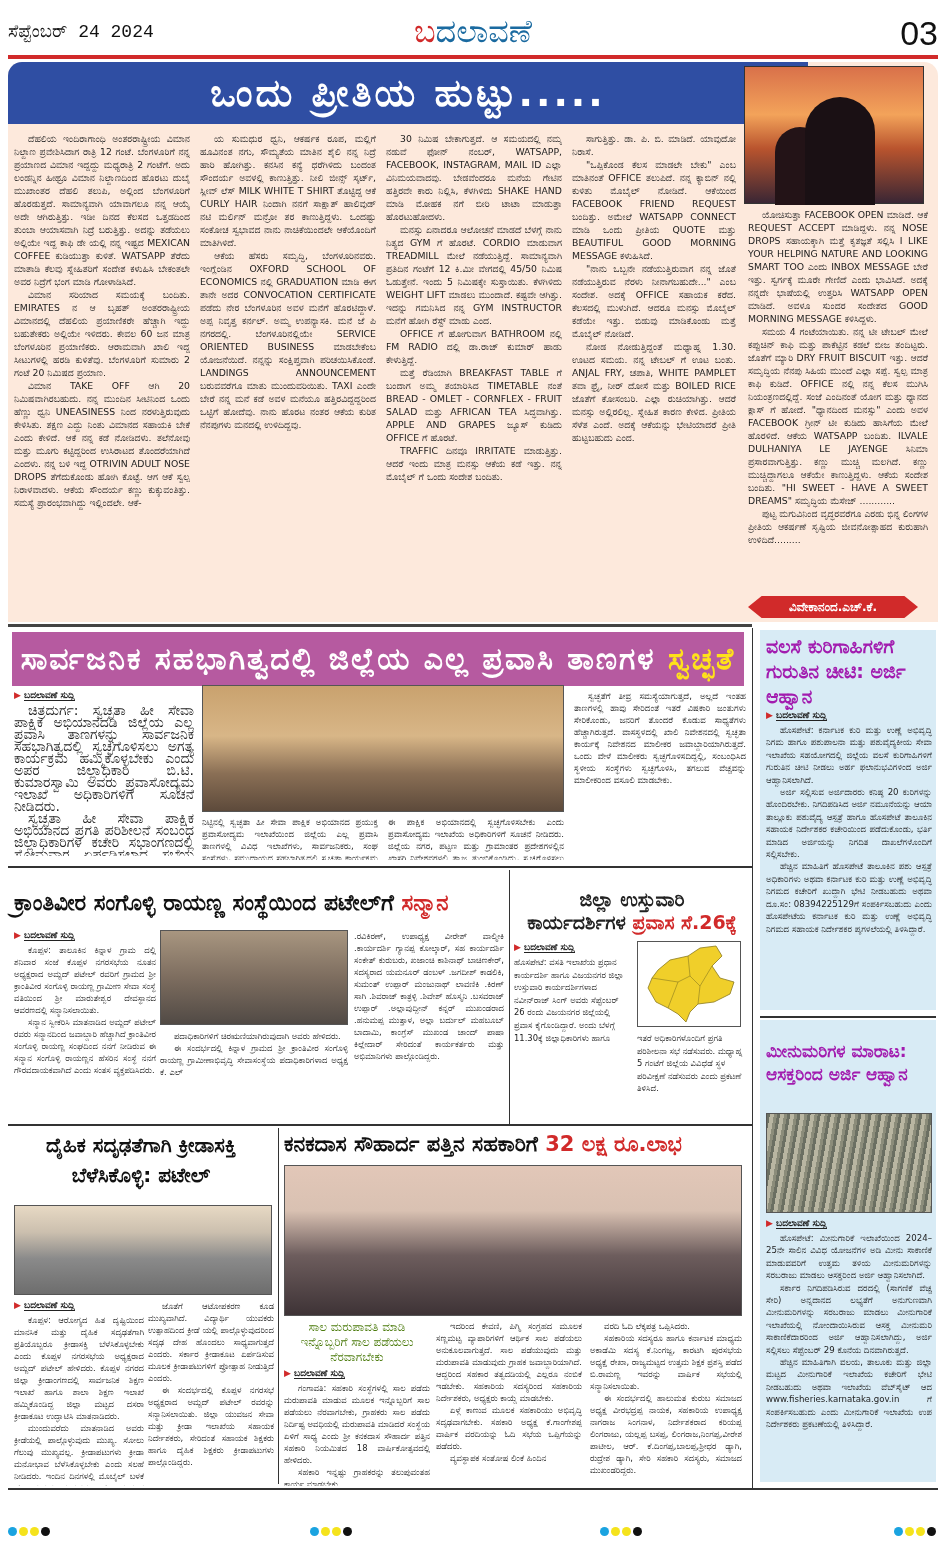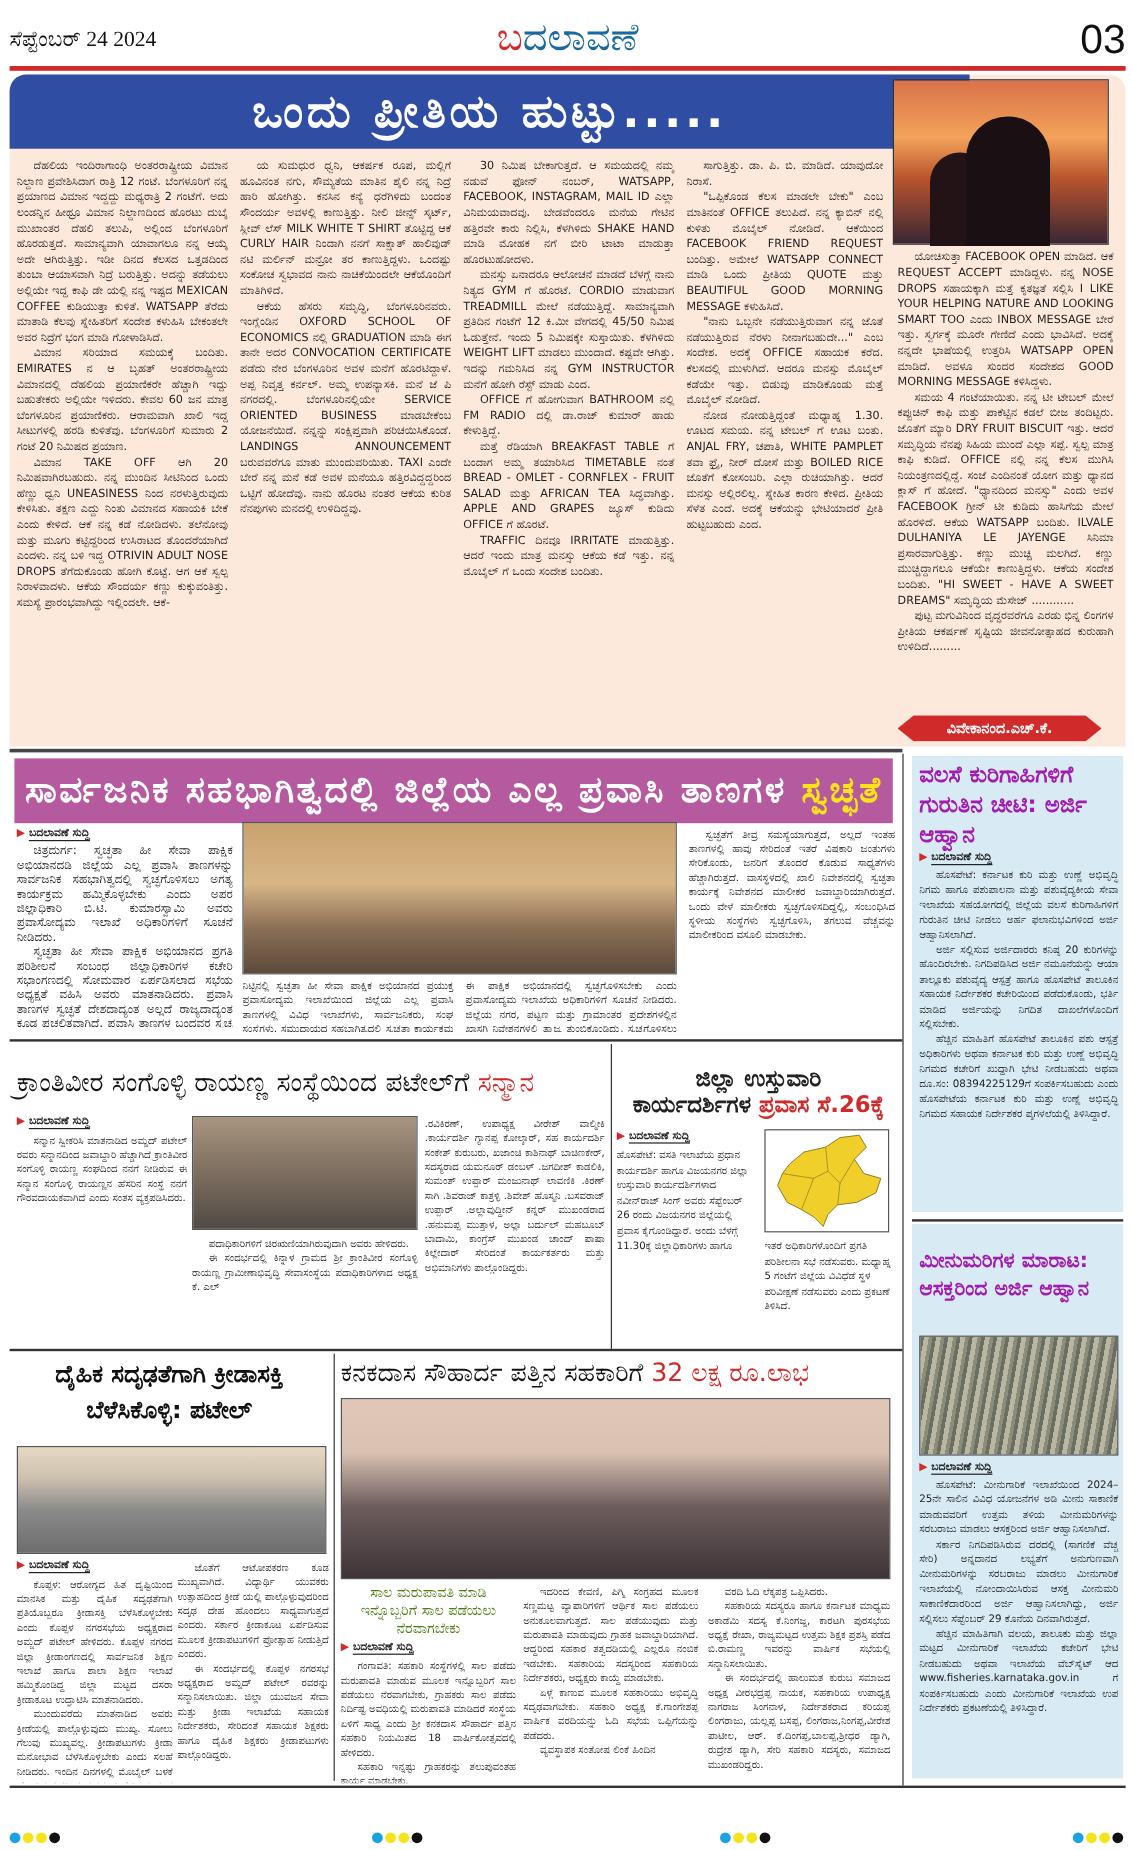--- a/index.html
+++ b/index.html
@@ -1,19 +1,19 @@
 <!DOCTYPE html>
 <html><head>
 <meta charset="utf-8">
 <style>
 *{box-sizing:border-box;margin:0;padding:0}
 body{width:945px;height:1542px;background:#fff;font-family:"DejaVu Sans",sans-serif;color:#222;position:relative;overflow:hidden}
 .abs{position:absolute}
 .masthead{left:8px;top:10px;width:930px;height:42px}
-.mh-date{left:0;top:12px;font-size:18px;font-family:Liberation Serif, serif;color:#111}
+.mh-date{left:0;top:12px;font-size:18px;font-family:Liberation Mono, monospace;color:#111}
 .mh-logo{left:0;right:0;top:2px;text-align:center;font-size:32px;font-weight:normal;color:#1a6aa0}
 .mh-logo .first{color:#d12a2a}
 .mh-page{right:0;top:4px;font-size:34px;font-family:"Liberation Sans",sans-serif;color:#111}
 .redline{left:8px;top:55px;width:930px;height:4px;background:#d12a2a}
 .love-box{left:8px;top:62px;width:930px;height:560px;background:#fde9dc;border-radius:14px 14px 0 0}
 .love-title{left:8px;top:62px;width:800px;height:62px;background:#2f4ea3;border-radius:14px 0 0 0;color:#fff;font-size:38px;font-weight:bold;text-align:center;line-height:62px;letter-spacing:3px}
 .love-photo{left:744px;top:66px;width:180px;height:138px;background:linear-gradient(180deg,#d9714a 0%,#f3a35a 35%,#b9542e 60%,#3a2634 100%);border:1px solid #333}
 .love-photo .sil{position:absolute;left:60px;top:30px;width:70px;height:108px;background:#1a1014;border-radius:35px 35px 0 0}
 .love-photo .sil2{position:absolute;left:30px;top:60px;width:50px;height:78px;background:#231317;border-radius:25px 25px 0 0}
 .col{position:absolute;font-size:9.3px;line-height:13px;text-align:justify;color:#222;overflow:hidden}
@@ -21,21 +21,21 @@
 .byline-red{left:748px;top:596px;width:170px;height:22px;background:#d12a2a;color:#fff;font-size:12px;font-weight:bold;text-align:center;line-height:22px;clip-path:polygon(8% 0,92% 0,100% 50%,92% 100%,8% 100%,0 50%)}
 .sec-rule{height:3px;background:#444}
 .swach-title{left:12px;top:632px;width:732px;height:54px;background:#b65aa0;color:#fff;font-size:30px;font-weight:bold;text-align:center;line-height:54px;letter-spacing:2px}
 .swach-title .hl{color:#ffe21a}
 .tag{font-size:9px;font-weight:bold;color:#222}
 .tag::before{content:"▶ ";color:#d12a2a}
 .tag span{border-bottom:1.5px solid #222}
 .photo{background:linear-gradient(135deg,#b8a58a,#7a6a58 50%,#c6b29a);border:1px solid #555}
 .sidebox{background:#d8ebf5}
 .side-title{font-size:19px;font-weight:bold;line-height:25px;color:#a21caf}
-.h-big{font-size:24px;font-weight:normal;color:#111;white-space:nowrap}
+.h-big{font-size:24px;font-weight:bold;color:#111;white-space:nowrap}
 .h-big .red{color:#d12a2a}
 .vline{background:#333;width:1px}
 .hline{background:#333;height:1px}
 .map{background:#fff;border:1px solid #555}
 .dots{display:flex;gap:2px}
 .dots i{width:9px;height:9px;border-radius:50%;display:block}
 </style>
 </head>
 <body>
 
@@ -78,21 +78,21 @@
     <p>ಯೋಚಿಸುತ್ತಾ FACEBOOK OPEN ಮಾಡಿದೆ. ಆಕೆ REQUEST ACCEPT ಮಾಡಿದ್ದಳು. ನನ್ನ NOSE DROPS ಸಹಾಯಕ್ಕಾಗಿ ಮತ್ತೆ ಕೃತಜ್ಞತೆ ಸಲ್ಲಿಸಿ I LIKE YOUR HELPING NATURE AND LOOKING SMART TOO ಎಂದು INBOX MESSAGE ಬೇರೆ ಇತ್ತು. ಸ್ವರ್ಗಕ್ಕೆ ಮೂರೇ ಗೇಣಿದೆ ಎಂದು ಭಾವಿಸಿದೆ. ಅದಕ್ಕೆ ನನ್ನದೇ ಭಾಷೆಯಲ್ಲಿ ಉತ್ತರಿಸಿ WATSAPP OPEN ಮಾಡಿದೆ. ಅವಳೂ ಸುಂದರ ಸಂದೇಶದ GOOD MORNING MESSAGE ಕಳಿಸಿದ್ದಳು.</p>
     <p>ಸಮಯ 4 ಗಂಟೆಯಾಯಿತು. ನನ್ನ ಟೀ ಟೇಬಲ್ ಮೇಲೆ ಕಪ್ಪುಚಿನ್ ಕಾಫಿ ಮತ್ತು ಪಾಕೆಟ್ಟಿನ ಕಡಲೆ ಬೀಜ ತಂದಿಟ್ಟರು. ಜೊತೆಗೆ ಮ್ಯಾರಿ DRY FRUIT BISCUIT ಇತ್ತು. ಆದರೆ ಸಮೃದ್ಧಿಯ ನೆನಪು ಸಿಹಿಯ ಮುಂದೆ ಎಲ್ಲಾ ಸಪ್ಪೆ. ಸ್ವಲ್ಪ ಮಾತ್ರ ಕಾಫಿ ಕುಡಿದೆ. OFFICE ನಲ್ಲಿ ನನ್ನ ಕೆಲಸ ಮುಗಿಸಿ ನಿಯಂತ್ರಣದಲ್ಲಿದ್ದೆ. ಸಂಜೆ ಎಂದಿನಂತೆ ಯೋಗ ಮತ್ತು ಧ್ಯಾನದ ಕ್ಲಾಸ್ ಗೆ ಹೋದೆ. "ಧ್ಯಾನದಿಂದ ಮನಸ್ಸು" ಎಂದು ಅವಳ FACEBOOK ಗ್ರೀನ್ ಟೀ ಕುಡಿದು ಹಾಸಿಗೆಯ ಮೇಲೆ ಹೊರಳಿದೆ. ಆಕೆಯ WATSAPP ಬಂದಿತು. ILVALE DULHANIYA LE JAYENGE ಸಿನಿಮಾ ಪ್ರಸಾರವಾಗುತ್ತಿತ್ತು. ಕಣ್ಣು ಮುಚ್ಚಿ ಮಲಗಿದೆ. ಕಣ್ಣು ಮುಚ್ಚಿದ್ದಾಗಲೂ ಆಕೆಯೇ ಕಾಣುತ್ತಿದ್ದಳು. ಆಕೆಯ ಸಂದೇಶ ಬಂದಿತು. "HI SWEET - HAVE A SWEET DREAMS" ಸಮೃದ್ಧಿಯ ಮೆಸೇಜ್ ............</p>
     <p>ಪುಟ್ಟ ಮಗುವಿನಿಂದ ವೃದ್ಧರವರೆಗೂ ಎರಡು ಭಿನ್ನ ಲಿಂಗಗಳ ಪ್ರೀತಿಯ ಆಕರ್ಷಣೆ ಸೃಷ್ಟಿಯ ಜೀವನೋತ್ಸಾಹದ ಕುರುಹಾಗಿ ಉಳಿದಿದೆ.........</p>
   </div>
 <div class="abs byline-red">ವಿವೇಕಾನಂದ.ಎಚ್.ಕೆ.</div>
 
 <div class="abs sec-rule" style="left:8px;top:624px;width:744px"></div>
 
 <div class="abs swach-title"><span>ಸಾರ್ವಜನಿಕ ಸಹಭಾಗಿತ್ವದಲ್ಲಿ ಜಿಲ್ಲೆಯ ಎಲ್ಲ ಪ್ರವಾಸಿ ತಾಣಗಳ </span><span class="hl">ಸ್ವಚ್ಛತೆ</span></div>
 <div class="abs tag" style="left:14px;top:690px"><span>ಬದಲಾವಣೆ ಸುದ್ದಿ</span></div>
-<div class="col" style="left:14px;top:704px;width:180px;height:152px;font-size:10px;line-height:12px">
+<div class="col" style="left:14px;top:704px;width:180px;height:152px;font-size:14px;line-height:12px">
     <p>ಚಿತ್ರದುರ್ಗ: ಸ್ವಚ್ಛತಾ ಹೀ ಸೇವಾ ಪಾಕ್ಷಿಕ ಅಭಿಯಾನದಡಿ ಜಿಲ್ಲೆಯ ಎಲ್ಲ ಪ್ರವಾಸಿ ತಾಣಗಳನ್ನು ಸಾರ್ವಜನಿಕ ಸಹಭಾಗಿತ್ವದಲ್ಲಿ ಸ್ವಚ್ಛಗೊಳಿಸಲು ಅಗತ್ಯ ಕಾರ್ಯಕ್ರಮ ಹಮ್ಮಿಕೊಳ್ಳಬೇಕು ಎಂದು ಅಪರ ಜಿಲ್ಲಾಧಿಕಾರಿ ಬಿ.ಟಿ. ಕುಮಾರಸ್ವಾಮಿ ಅವರು ಪ್ರವಾಸೋದ್ಯಮ ಇಲಾಖೆ ಅಧಿಕಾರಿಗಳಿಗೆ ಸೂಚನೆ ನೀಡಿದರು.</p>
     <p>ಸ್ವಚ್ಛತಾ ಹೀ ಸೇವಾ ಪಾಕ್ಷಿಕ ಅಭಿಯಾನದ ಪ್ರಗತಿ ಪರಿಶೀಲನೆ ಸಂಬಂಧ ಜಿಲ್ಲಾಧಿಕಾರಿಗಳ ಕಚೇರಿ ಸಭಾಂಗಣದಲ್ಲಿ ಸೋಮವಾರ ಏರ್ಪಡಿಸಲಾದ ಸಭೆಯ ಅಧ್ಯಕ್ಷತೆ ವಹಿಸಿ ಅವರು ಮಾತನಾಡಿದರು. ಪ್ರವಾಸಿ ತಾಣಗಳ ಸ್ವಚ್ಛತೆ ದೇಶದಾದ್ಯಂತ ಅಲ್ಲದೆ ರಾಜ್ಯದಾದ್ಯಂತ ಕೂಡ ಪ್ರಚಲಿತವಾಗಿದೆ. ಪ್ರವಾಸಿ ತಾಣಗಳ ಬಂದವರ ಸ್ವಚ್ಛ ವಾತಾವರಣದ ಅನುಭವ ಪಡೆಯಲು ಅಗತ್ಯ ಮಾಹಿತಿ ದೊರಕುವಂತಿರಬೇಕು. ಈ</p>
   </div>
 <div class="abs photo" style="left:202px;top:685px;width:362px;height:127px;background:linear-gradient(180deg,#c9a26e 0%,#d8b687 40%,#8a6f55 70%,#5d4a3b)"></div>
 <div class="col" style="left:202px;top:816px;width:176px;height:44px;font-size:8.6px;line-height:12px">ನಿಟ್ಟಿನಲ್ಲಿ ಸ್ವಚ್ಛತಾ ಹೀ ಸೇವಾ ಪಾಕ್ಷಿಕ ಅಭಿಯಾನದ ಪ್ರಯುಕ್ತ ಪ್ರವಾಸೋದ್ಯಮ ಇಲಾಖೆಯಿಂದ ಜಿಲ್ಲೆಯ ಎಲ್ಲ ಪ್ರವಾಸಿ ತಾಣಗಳಲ್ಲಿ ವಿವಿಧ ಇಲಾಖೆಗಳು, ಸಾರ್ವಜನಿಕರು, ಸಂಘ ಸಂಸ್ಥೆಗಳು, ಸಮುದಾಯದ ಸಹಭಾಗಿತ್ವದಲ್ಲಿ ಸ್ವಚ್ಛತಾ ಕಾರ್ಯಕ್ರಮ ರೂಪಿಸಬೇಕು. ಚಿತ್ರದುರ್ಗದ ಐತಿಹಾಸಿಕ ಕೋಟೆ, ಚಂದ್ರವಳ್ಳಿ ಸೇರಿದಂತೆ ವಿವಿಧ ಪ್ರಮುಖ ಪ್ರವಾಸಿ ತಾಣಗಳು</div>
 <div class="col" style="left:388px;top:816px;width:176px;height:44px;font-size:8.6px;line-height:12px">ಈ ಪಾಕ್ಷಿಕ ಅಭಿಯಾನದಲ್ಲಿ ಸ್ವಚ್ಛಗೊಳಿಸಬೇಕು ಎಂದು ಪ್ರವಾಸೋದ್ಯಮ ಇಲಾಖೆಯ ಅಧಿಕಾರಿಗಳಿಗೆ ಸೂಚನೆ ನೀಡಿದರು. ಜಿಲ್ಲೆಯ ನಗರ, ಪಟ್ಟಣ ಮತ್ತು ಗ್ರಾಮಾಂತರ ಪ್ರದೇಶಗಳಲ್ಲಿನ ಖಾಸಗಿ ನಿವೇಶನಗಳಲ್ಲಿ ತ್ಯಾಜ್ಯ ತುಂಬಿಕೊಂಡಿದ್ದು, ಸ್ವಚ್ಛಗೊಳಿಸಲು ಅಗತ್ಯವಾಗಿದೆ. ಖಾಲಿ ನಿವೇಶನದಲ್ಲಿ ಕಸದ ರಾಶಿ ಕಂಡುಬರುತ್ತಿದ್ದು, ಇದರಿಂದಲೂ ನಗರದ</div>
 <div class="col" style="left:574px;top:690px;width:172px;height:170px;font-size:8.6px;line-height:12px">
     <p>ಸ್ವಚ್ಛತೆಗೆ ತೀವ್ರ ಸಮಸ್ಯೆಯಾಗುತ್ತದೆ, ಅಲ್ಲದೆ ಇಂತಹ ತಾಣಗಳಲ್ಲಿ ಹಾವು ಸೇರಿದಂತೆ ಇತರೆ ವಿಷಕಾರಿ ಜಂತುಗಳು ಸೇರಿಕೊಂಡು, ಜನರಿಗೆ ತೊಂದರೆ ಕೊಡುವ ಸಾಧ್ಯತೆಗಳು ಹೆಚ್ಚಾಗಿರುತ್ತದೆ. ವಾಸಸ್ಥಳದಲ್ಲಿ ಖಾಲಿ ನಿವೇಶನದಲ್ಲಿ ಸ್ವಚ್ಛತಾ ಕಾರ್ಯಕ್ಕೆ ನಿವೇಶನದ ಮಾಲೀಕರ ಜವಾಬ್ದಾರಿಯಾಗಿರುತ್ತದೆ. ಒಂದು ವೇಳೆ ಮಾಲೀಕರು ಸ್ವಚ್ಛಗೊಳಿಸದಿದ್ದಲ್ಲಿ, ಸಂಬಂಧಿಸಿದ ಸ್ಥಳೀಯ ಸಂಸ್ಥೆಗಳು ಸ್ವಚ್ಛಗೊಳಿಸಿ, ತಗಲುವ ವೆಚ್ಚವನ್ನು ಮಾಲೀಕರಿಂದ ವಸೂಲಿ ಮಾಡಬೇಕು.</p>
   </div>
 
@@ -105,20 +105,21 @@
 <div class="col" style="left:766px;top:724px;width:166px;height:282px;font-size:8.6px;line-height:12.4px">
     <p>ಹೊಸಪೇಟೆ: ಕರ್ನಾಟಕ ಕುರಿ ಮತ್ತು ಉಣ್ಣೆ ಅಭಿವೃದ್ಧಿ ನಿಗಮ ಹಾಗೂ ಪಶುಪಾಲನಾ ಮತ್ತು ಪಶುವೈದ್ಯಕೀಯ ಸೇವಾ ಇಲಾಖೆಯ ಸಹಯೋಗದಲ್ಲಿ ಜಿಲ್ಲೆಯ ವಲಸೆ ಕುರಿಗಾಹಿಗಳಿಗೆ ಗುರುತಿನ ಚೀಟಿ ನೀಡಲು ಅರ್ಹ ಫಲಾನುಭವಿಗಳಿಂದ ಅರ್ಜಿ ಆಹ್ವಾನಿಸಲಾಗಿದೆ.</p>
     <p>ಅರ್ಜಿ ಸಲ್ಲಿಸುವ ಅರ್ಜಿದಾರರು ಕನಿಷ್ಠ 20 ಕುರಿಗಳನ್ನು ಹೊಂದಿರಬೇಕು. ನಿಗದಿಪಡಿಸಿದ ಅರ್ಜಿ ನಮೂನೆಯನ್ನು ಆಯಾ ತಾಲ್ಲೂಕು ಪಶುವೈದ್ಯ ಆಸ್ಪತ್ರೆ ಹಾಗೂ ಹೊಸಪೇಟೆ ತಾಲೂಕಿನ ಸಹಾಯಕ ನಿರ್ದೇಶಕರ ಕಚೇರಿಯಿಂದ ಪಡೆದುಕೊಂಡು, ಭರ್ತಿ ಮಾಡಿದ ಅರ್ಜಿಯನ್ನು ನಿಗದಿತ ದಾಖಲೆಗಳೊಂದಿಗೆ ಸಲ್ಲಿಸಬೇಕು.</p>
     <p>ಹೆಚ್ಚಿನ ಮಾಹಿತಿಗೆ ಹೊಸಪೇಟೆ ತಾಲೂಕಿನ ಪಶು ಆಸ್ಪತ್ರೆ ಅಧಿಕಾರಿಗಳು ಅಥವಾ ಕರ್ನಾಟಕ ಕುರಿ ಮತ್ತು ಉಣ್ಣೆ ಅಭಿವೃದ್ಧಿ ನಿಗಮದ ಕಚೇರಿಗೆ ಖುದ್ದಾಗಿ ಭೇಟಿ ನೀಡಬಹುದು ಅಥವಾ ದೂ.ಸಂ: 08394225129ಗೆ ಸಂಪರ್ಕಿಸಬಹುದು ಎಂದು ಹೊಸಪೇಟೆಯ ಕರ್ನಾಟಕ ಕುರಿ ಮತ್ತು ಉಣ್ಣೆ ಅಭಿವೃದ್ಧಿ ನಿಗಮದ ಸಹಾಯಕ ನಿರ್ದೇಶಕರ ಪ್ಶಗಳಲೆಯಲ್ಲಿ ತಿಳಿಸಿದ್ದಾರೆ.</p>
   </div>
 <div class="abs hline" style="left:760px;top:1016px;width:176px;height:2px"></div>
 
 <div class="abs h-big" style="left:14px;top:890px;font-size:22px"><span>ಕ್ರಾಂತಿವೀರ ಸಂಗೊಳ್ಳಿ ರಾಯಣ್ಣ ಸಂಸ್ಥೆಯಿಂದ ಪಟೇಲ್‌ಗೆ </span><span class="red">ಸನ್ಮಾನ</span></div>
 <div class="abs tag" style="left:14px;top:930px"><span>ಬದಲಾವಣೆ ಸುದ್ದಿ</span></div>
 <div class="col" style="left:14px;top:944px;width:142px;height:178px;font-size:8.4px;line-height:12px">
+    <p>ಕೊಪ್ಪಳ: ತಾಲೂಕಿನ ಕಿನ್ನಾಳ ಗ್ರಾಮ ದಲ್ಲಿ ಶನಿವಾರ ಸಂಜೆ ಕೊಪ್ಪಳ ನಗರಸಭೆಯ ನೂತನ ಅಧ್ಯಕ್ಷರಾದ ಅಮ್ಜದ್ ಪಟೇಲ್ ರವರಿಗೆ ಗ್ರಾಮದ ಶ್ರೀ ಕ್ರಾಂತಿವೀರ ಸಂಗೊಳ್ಳಿ ರಾಯಣ್ಣ ಗ್ರಾಮೀಣ ಸೇವಾ ಸಂಸ್ಥೆ ವತಿಯಿಂದ ಶ್ರೀ ಮಾರುತೇಶ್ವರ ದೇವಸ್ಥಾನದ ಆವರಣದಲ್ಲಿ ಸನ್ಮಾನಿಸಲಾಯಿತು.</p>
     <p>ಸನ್ಮಾನ ಸ್ವೀಕರಿಸಿ ಮಾತನಾಡಿದ ಅಮ್ಜದ್ ಪಟೇಲ್ ರವರು ಸನ್ಮಾನದಿಂದ ಜವಾಬ್ದಾರಿ ಹೆಚ್ಚಾಗಿದೆ ಕ್ರಾಂತಿವೀರ ಸಂಗೊಳ್ಳಿ ರಾಯಣ್ಣ ಸಂಘದಿಂದ ನನಗೆ ನೀಡಿರುವ ಈ ಸನ್ಮಾನ ಸಂಗೊಳ್ಳಿ ರಾಯಣ್ಣನ ಹೆಸರಿನ ಸಂಸ್ಥೆ ನನಗೆ ಗೌರವದಾಯಕವಾಗಿದೆ ಎಂದು ಸಂತಸ ವ್ಯಕ್ತಪಡಿಸಿದರು.</p>
   </div>
 <div class="abs photo" style="left:160px;top:930px;width:188px;height:95px;background:linear-gradient(180deg,#a89680 0%,#7d6d5f 50%,#514a45)"></div>
 <div class="col" style="left:160px;top:1030px;width:188px;height:92px;font-size:8.4px;line-height:12px">
     <p>ಪದಾಧಿಕಾರಿಗಳಿಗೆ ಚಿರಋಣಿಯಾಗಿರುವುದಾಗಿ ಅವರು ಹೇಳಿದರು.</p>
     <p>ಈ ಸಂದರ್ಭದಲ್ಲಿ ಕಿನ್ನಾಳ ಗ್ರಾಮದ ಶ್ರೀ ಕ್ರಾಂತಿವೀರ ಸಂಗೊಳ್ಳಿ ರಾಯಣ್ಣ ಗ್ರಾಮೀಣಾಭಿವೃದ್ಧಿ ಸೇವಾಸಂಸ್ಥೆಯ ಪದಾಧಿಕಾರಿಗಳಾದ ಅಧ್ಯಕ್ಷ ಕೆ. ಎಲ್</p>
   </div>
 <div class="col" style="left:354px;top:930px;width:150px;height:192px;font-size:8.4px;line-height:12px">.ರವಿಕಿರಣ್, ಉಪಾಧ್ಯಕ್ಷ ವೀರೇಶ್ ವಾಲ್ಮೀಕಿ .ಕಾರ್ಯದರ್ಶಿ ಗ್ಯಾನಪ್ಪ ಕೋಲ್ಕಾರ್, ಸಹ ಕಾರ್ಯದರ್ಶಿ ಸಂಕೇತ್ ಕುರುಬರು, ಖಜಾಂಚಿ ಕಾಶಿನಾಥ್ ಬಾಚಿಣಕೇರ್, ಸದಸ್ಯರಾದ ಯಮನೂರ್ ಡಂಬಳ್ .ಜಗದೀಶ್ ಕಾಡಲಿಕಿ, ಸುಮಂತ್ ಉಪ್ಪಾರ್ ಮಂಜುನಾಥ್ ಲಾವಣಿಕಿ .ಕಿರಣ್ ಸಾಗಿ .ಶಿವರಾಜ್ ಕಾತ್ರಳ್ಳಿ .ಶಿವೇಶ್ ಹೊಸ್ಮನಿ .ಬಸವರಾಜ್ ಉಪ್ಪಾರ್ .ಅಲ್ಲಾವುದ್ದೀನ್ ಕನ್ನರ್ ಮುಖಂಡರಾದ .ಹನುಮಪ್ಪ ಮುತ್ತಾಳ, ಅಲ್ಲಾ ಬರ್ದುಲ್ ಮಹಬೂಬ್ ಬಾದಾಮಿ, ಕಾಂಗ್ರೆಸ್ ಮುಖಂಡ ಚಾಂದ್ ಪಾಷಾ ಕಿಲ್ಲೇದಾರ್ ಸೇರಿದಂತೆ ಕಾರ್ಯಕರ್ತರು ಮತ್ತು ಅಭಿಮಾನಿಗಳು ಪಾಲ್ಗೊಂಡಿದ್ದರು.</div>
 
 <div class="abs vline" style="left:509px;top:870px;height:254px"></div>

